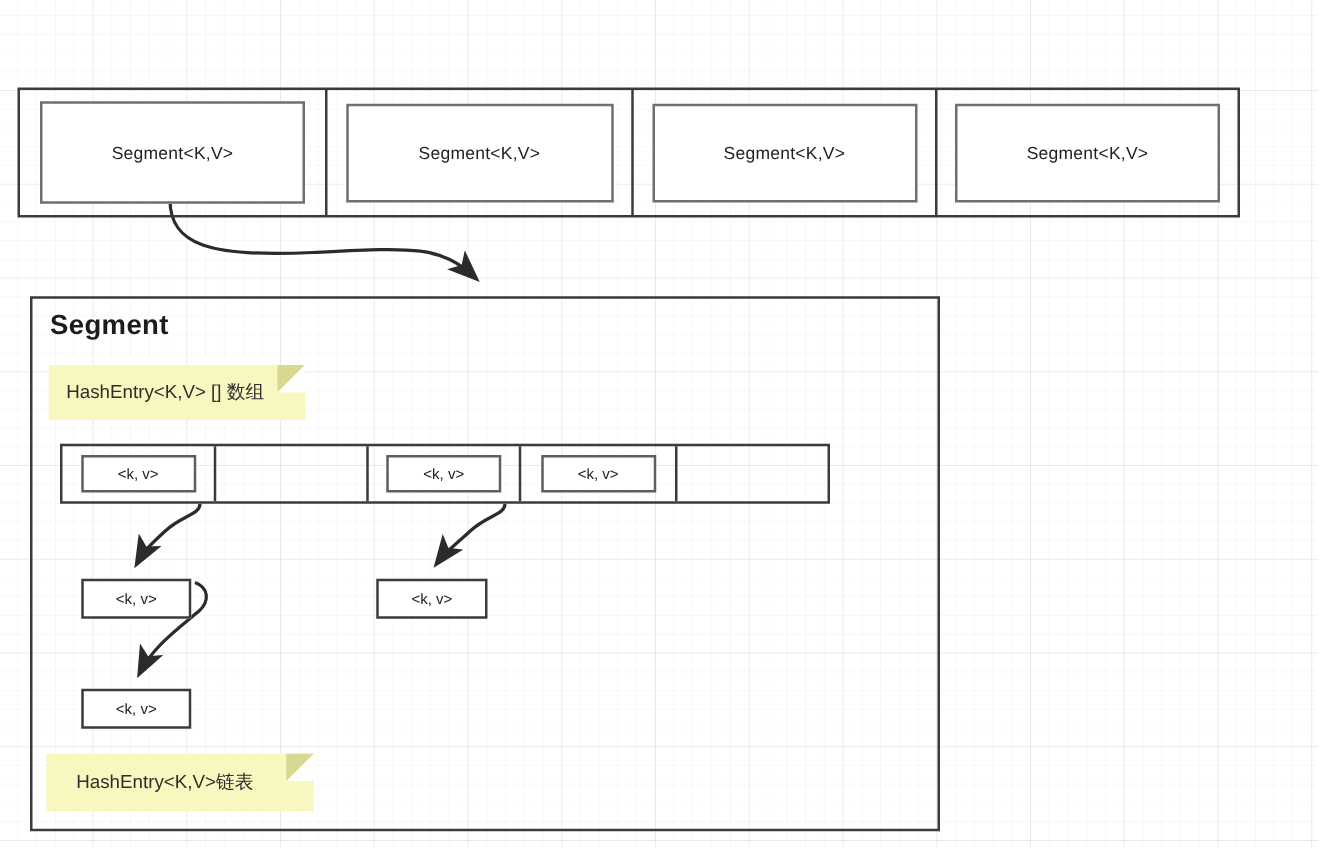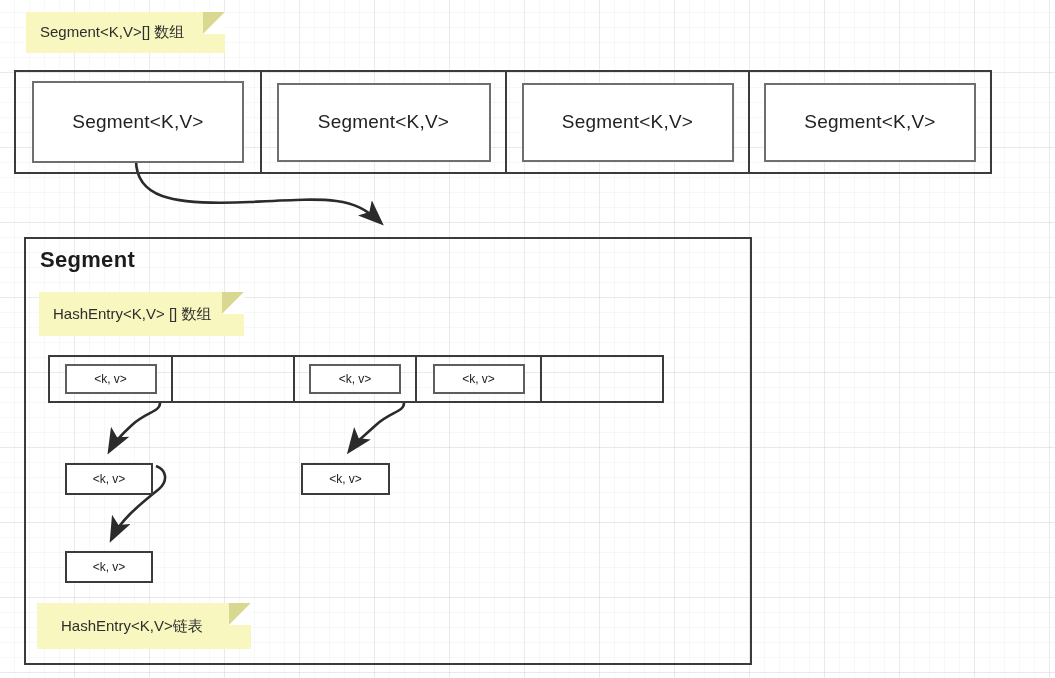--- a/index.html
+++ b/index.html
@@ -90,21 +90,21 @@
   .seg-cell.c1 { width: 245px; }
   .seg-cell.c2 { width: 243px; }
   .seg-cell.c3 { width: 240px; }
   .seg-box {
     box-sizing: border-box;
     border: 2px solid #6f6f6f;
     background: #ffffff;
     display: flex;
     align-items: center;
     justify-content: center;
-    font-size: 19px;
+    font-size: 14px;
     color: #222222;
     letter-spacing: 0.2px;
   }
   .seg-cell.c0 .seg-box { width: 212px; height: 82px; }
   .seg-cell.c1 .seg-box { width: 214px; height: 79px; }
   .seg-cell.c2 .seg-box { width: 212px; height: 79px; }
   .seg-cell.c3 .seg-box { width: 212px; height: 79px; }
 
   
   #segment-detail {
@@ -205,25 +205,20 @@
 
     <path d="M136,160 C136,196 168,206 250,202 C330,198 352,196 380,222" fill="none" stroke="#2b2b2b" stroke-width="2.6" marker-end="url(#arrowhead)"></path>
 
     <path d="M160,403 C160,412 146,412 132,425 C121,435 115,441 110,450" fill="none" stroke="#2b2b2b" stroke-width="2.6" marker-end="url(#arrowhead)"></path>
 
     <path d="M156,466 C167,470 168,481 159,489 C141,504 122,518 112,538" fill="none" stroke="#2b2b2b" stroke-width="2.6" marker-end="url(#arrowhead)"></path>
 
     <path d="M404,403 C404,412 390,412 376,425 C364,436 356,442 350,450" fill="none" stroke="#2b2b2b" stroke-width="2.6" marker-end="url(#arrowhead)"></path>
   </svg>
 
-  <div class="note" id="note-segment-array">
-    <span class="fold-shade"></span>
-    <span class="fold"></span>
-    <span class="note-text">Segment&lt;K,V&gt;[] 数组</span>
-  </div>
 
   <div id="segment-array">
     <div class="seg-cell c0">
       <div class="seg-box">Segment&lt;K,V&gt;</div>
     </div>
     <div class="seg-cell c1">
       <div class="seg-box">Segment&lt;K,V&gt;</div>
     </div>
     <div class="seg-cell c2">
       <div class="seg-box">Segment&lt;K,V&gt;</div>

